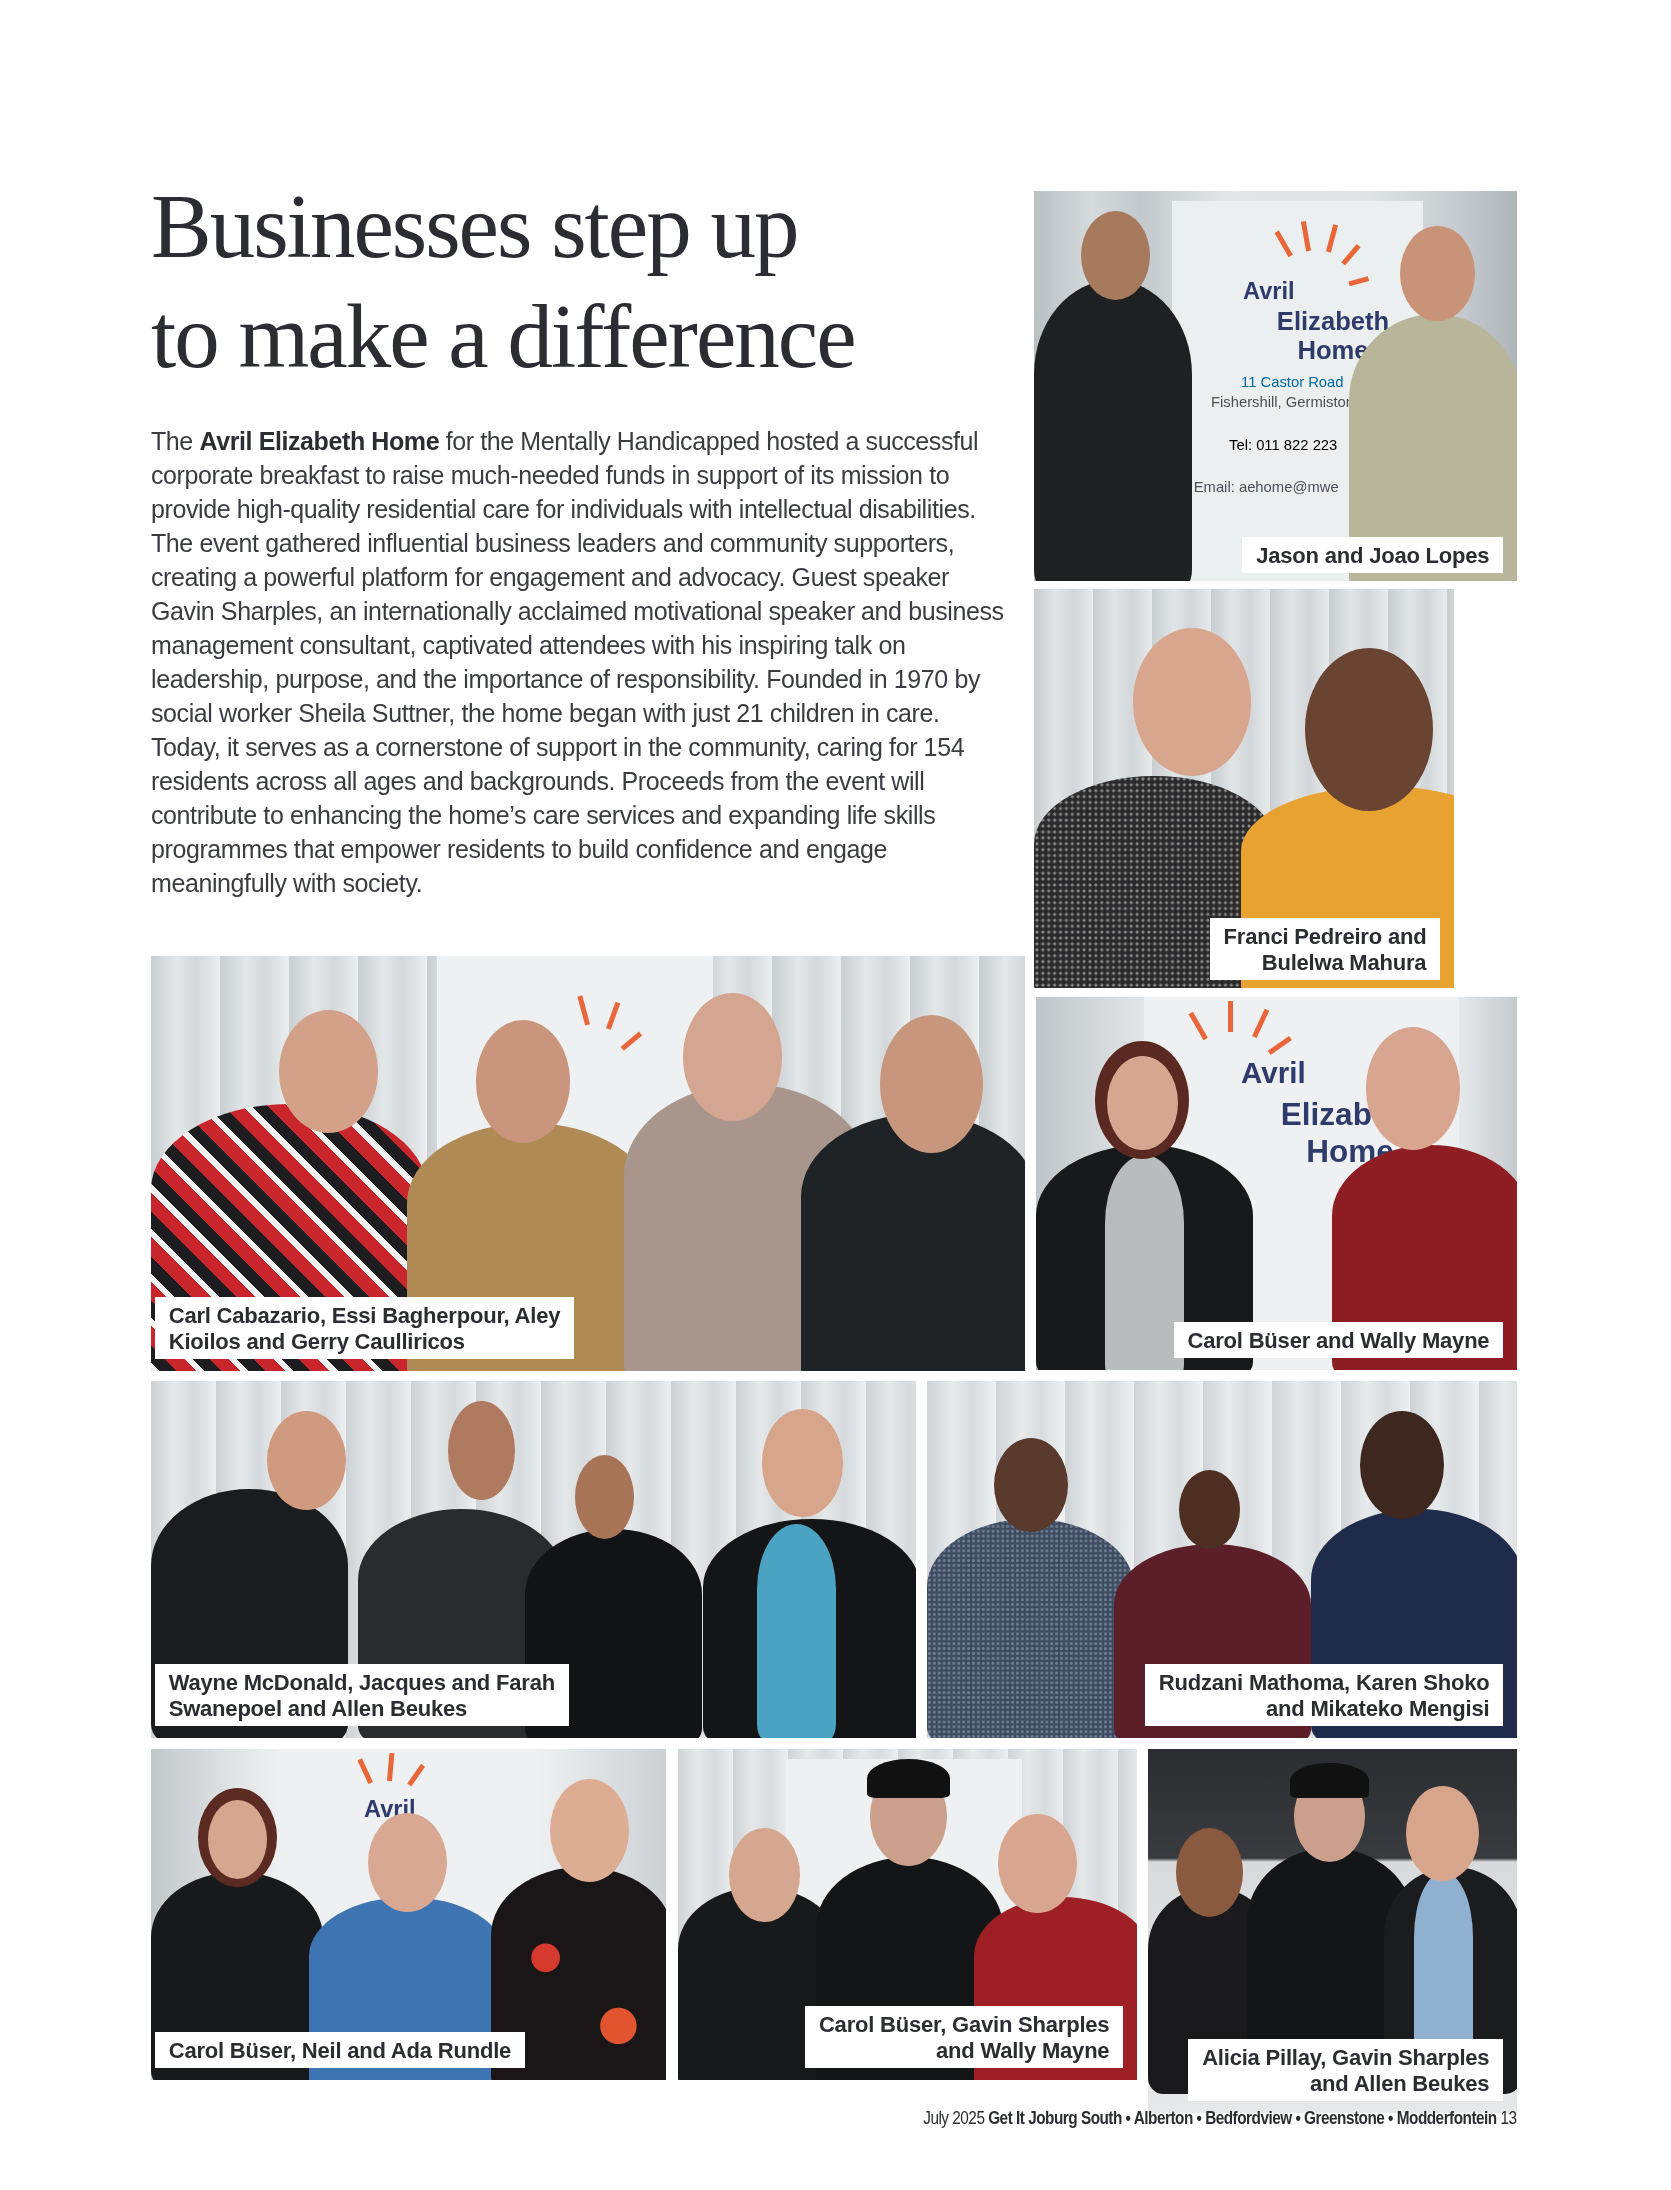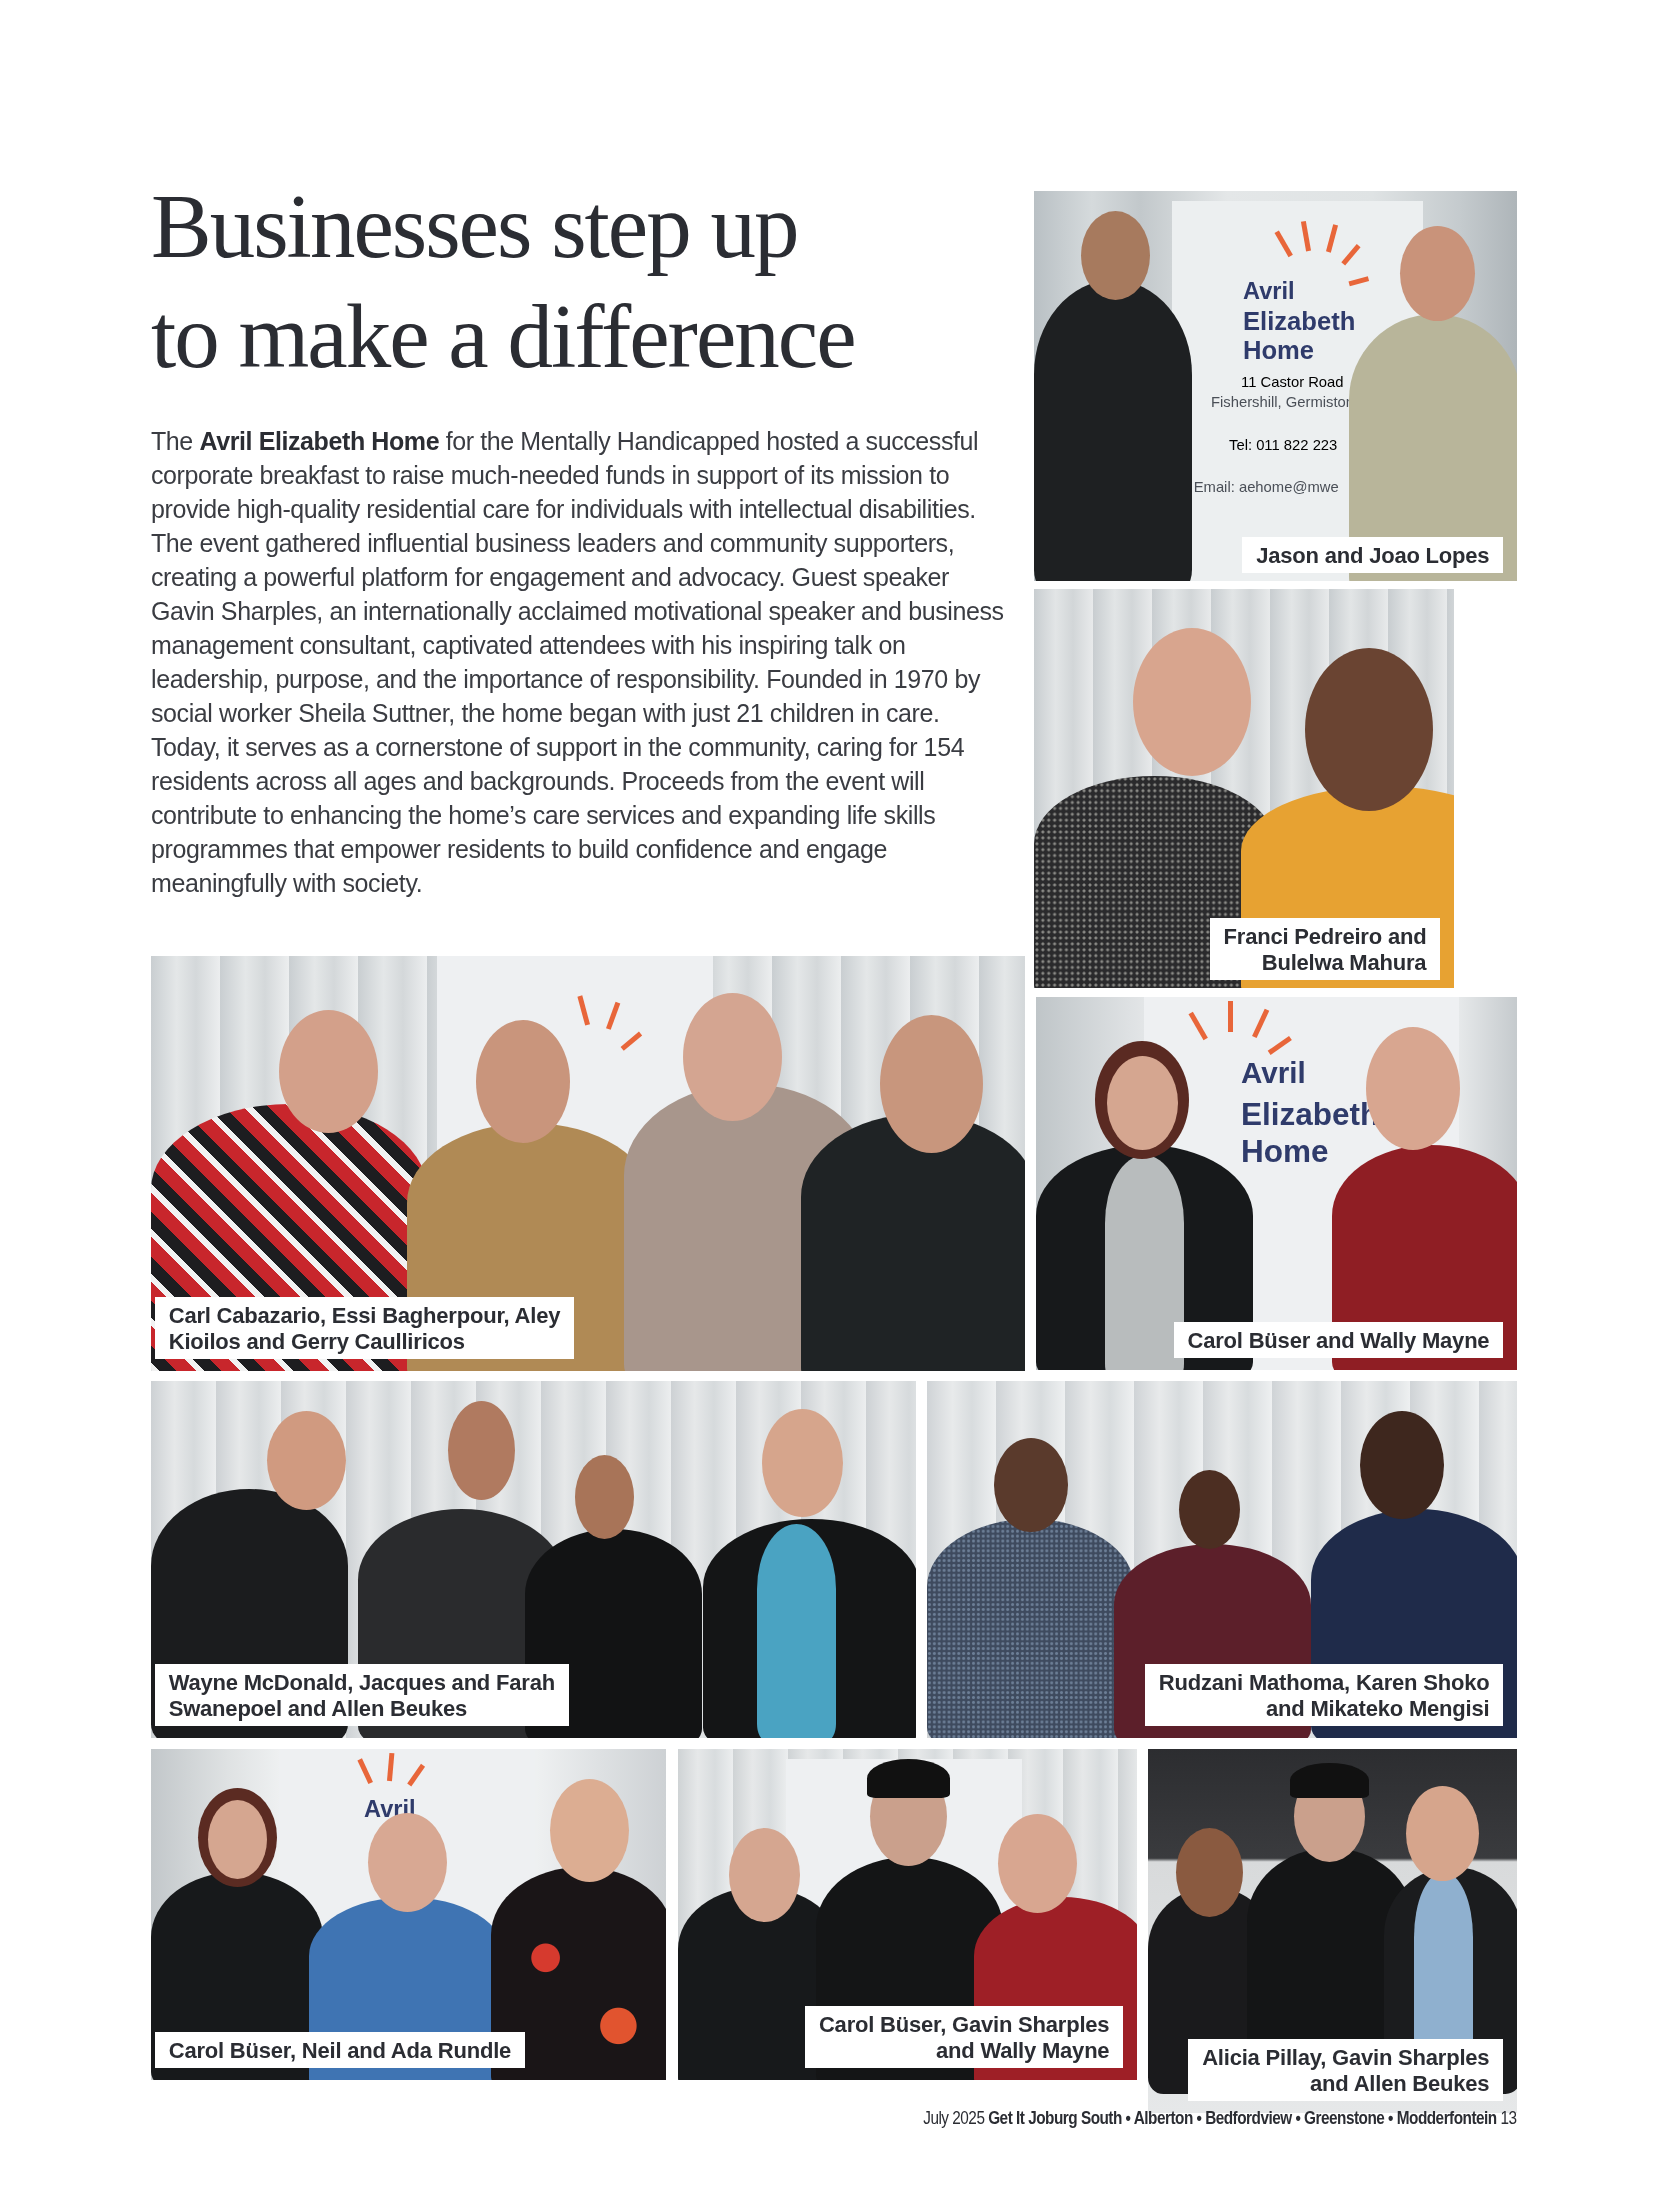--- a/index.html
+++ b/index.html
@@ -5,21 +5,21 @@
   html,body{margin:0;padding:0;background:#ffffff;}
   body{width:1672px;height:2191px;position:relative;overflow:hidden;font-family:"Liberation Sans","DejaVu Sans",sans-serif;color:#2b2d33;}
   .headline{position:absolute;left:151px;top:172px;width:867px;margin:0;font-family:"Liberation Serif","DejaVu Serif",serif;font-weight:400;font-size:91px;line-height:110px;letter-spacing:-2px;color:#2b2d33;}
   .headline span{display:block;}
   .body-text{position:absolute;left:151px;top:424px;width:857px;margin:0;font-size:25px;line-height:34px;color:#3a3c42;letter-spacing:-0.4px;font-weight:300;}
   .body-text b{font-weight:700;color:#2b2d33;}
   .photo{position:absolute;overflow:hidden;background:#9aa0a6;}
   .photo .bg{position:absolute;inset:0;}
   .figure{position:absolute;border-radius:50% 50% 12% 12%/30% 30% 8% 8%;}
   .head{position:absolute;border-radius:50%;}
-  .banner{position:absolute;background:#eef1f3;}
+  .banner{position:absolute;background:#eef1f3;text-align:center;}
   .banner .t1,.banner .t2{position:absolute;font-family:"Liberation Sans",sans-serif;font-weight:700;color:#2f3b6b;}
   .ray{position:absolute;width:4.9px;background:#e8663a;transform-origin:bottom center;}
   .caption{position:absolute;background:#ffffff;padding:5.9px 13.8px 4.9px 13.8px;font-weight:700;font-size:22px;line-height:25.6px;color:#2b2d33;letter-spacing:-0.2px;white-space:nowrap;}
   .caption.right{text-align:right;}
   .footer{position:absolute;right:155px;top:2107px;font-family:"Liberation Sans",sans-serif;font-size:18.7px;color:#2b2d33;letter-spacing:-0.6px;transform:scaleX(0.82);transform-origin:right center;white-space:nowrap;}
   .footer .pub{font-weight:700;}
 </style>
 </head>
 <body>
 
@@ -33,21 +33,21 @@
 <div class="photo" style="left:1034px;top:191px;width:483px;height:390px;">
   <div class="bg" style="background:linear-gradient(90deg,#b9c0c4 0%,#d5dadc 12%,#c2c8cb 22%,#e4e7e8 40%,#dfe3e4 70%,#c5cbce 88%,#aeb5b9 100%);"></div>
   <div class="banner" style="left:138px;top:9.9px;width:251px;height:380px;background:#eceff0;">
     <div class="ray" style="left:116px;top:27.6px;height:27.6px;transform:rotate(-30deg);"></div>
     <div class="ray" style="left:134px;top:19.7px;height:29.6px;transform:rotate(-10deg);"></div>
     <div class="ray" style="left:154px;top:23.6px;height:27.6px;transform:rotate(15deg);"></div>
     <div class="ray" style="left:169px;top:39px;height:23.6px;transform:rotate(40deg);"></div>
     <div class="ray" style="left:175px;top:63px;height:19.7px;transform:rotate(75deg);"></div>
     <div class="t1" style="left:71px;top:77px;font-size:23.6px;">Avril</div>
     <div class="t2" style="left:71px;top:106px;font-size:25.6px;">Elizabeth Home</div>
-    <div style="position:absolute;left:69px;top:173px;font-size:14.8px;color:#000000;">11 Castor Road</div>
+    <div style="position:absolute;left:69px;top:173px;font-size:14.8px;color:#0369a1;">11 Castor Road</div>
     <div style="position:absolute;left:39px;top:193px;font-size:14.8px;color:#4a4f57;">Fishershill, Germiston</div>
     <div style="position:absolute;left:57px;top:236px;font-size:14.8px;color:#000000;">Tel: 011 822 223</div>
     <div style="position:absolute;left:21.7px;top:278px;font-size:14.8px;color:#4a4f57;">Email: aehome@mwe</div>
   </div>
   <div class="figure" style="left:0px;top:89px;width:158px;height:315px;background:#1e2022;"></div>
   <div class="head" style="left:47px;top:19.7px;width:69px;height:89px;background:#a77a5e;"></div>
   <div class="figure" style="left:315px;top:123px;width:172px;height:286px;background:#b8b59a;"></div>
   <div class="head" style="left:366px;top:35px;width:75px;height:95px;background:#c9937a;"></div>
   <div class="caption right" style="right:13.8px;bottom:7.9px;">
     <div>Jason and Joao Lopes</div>

